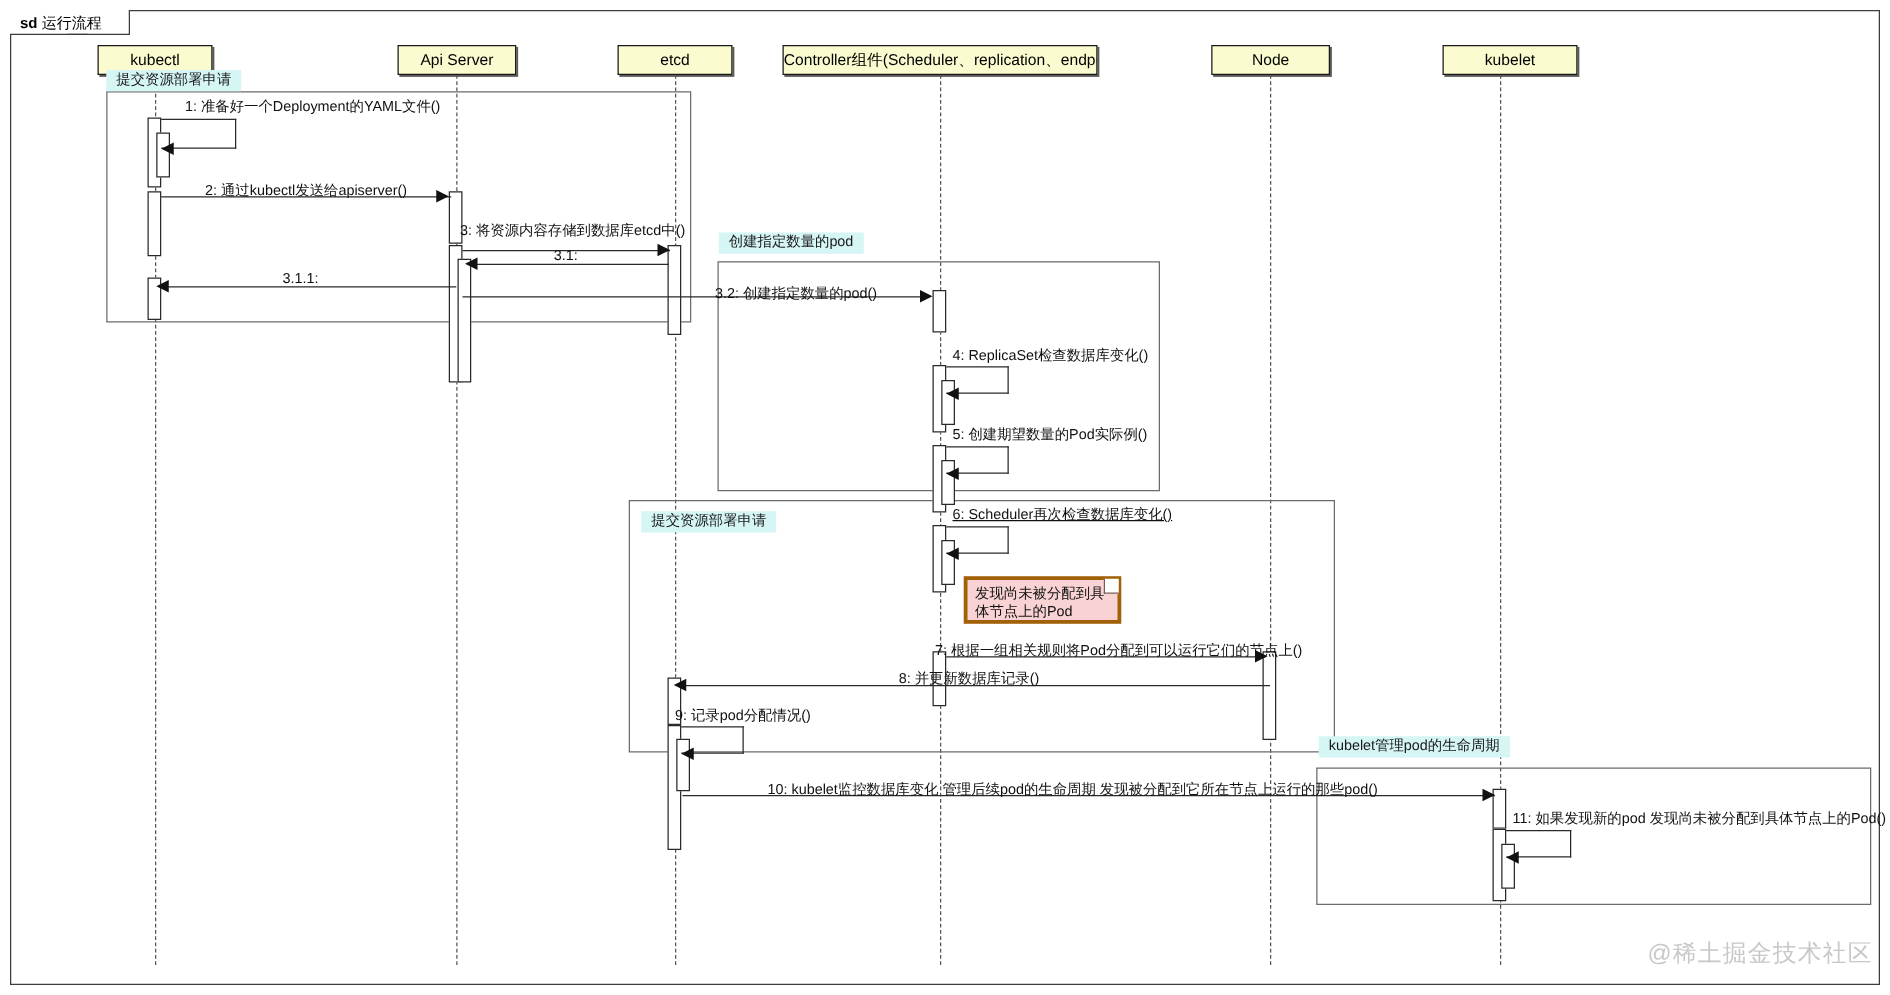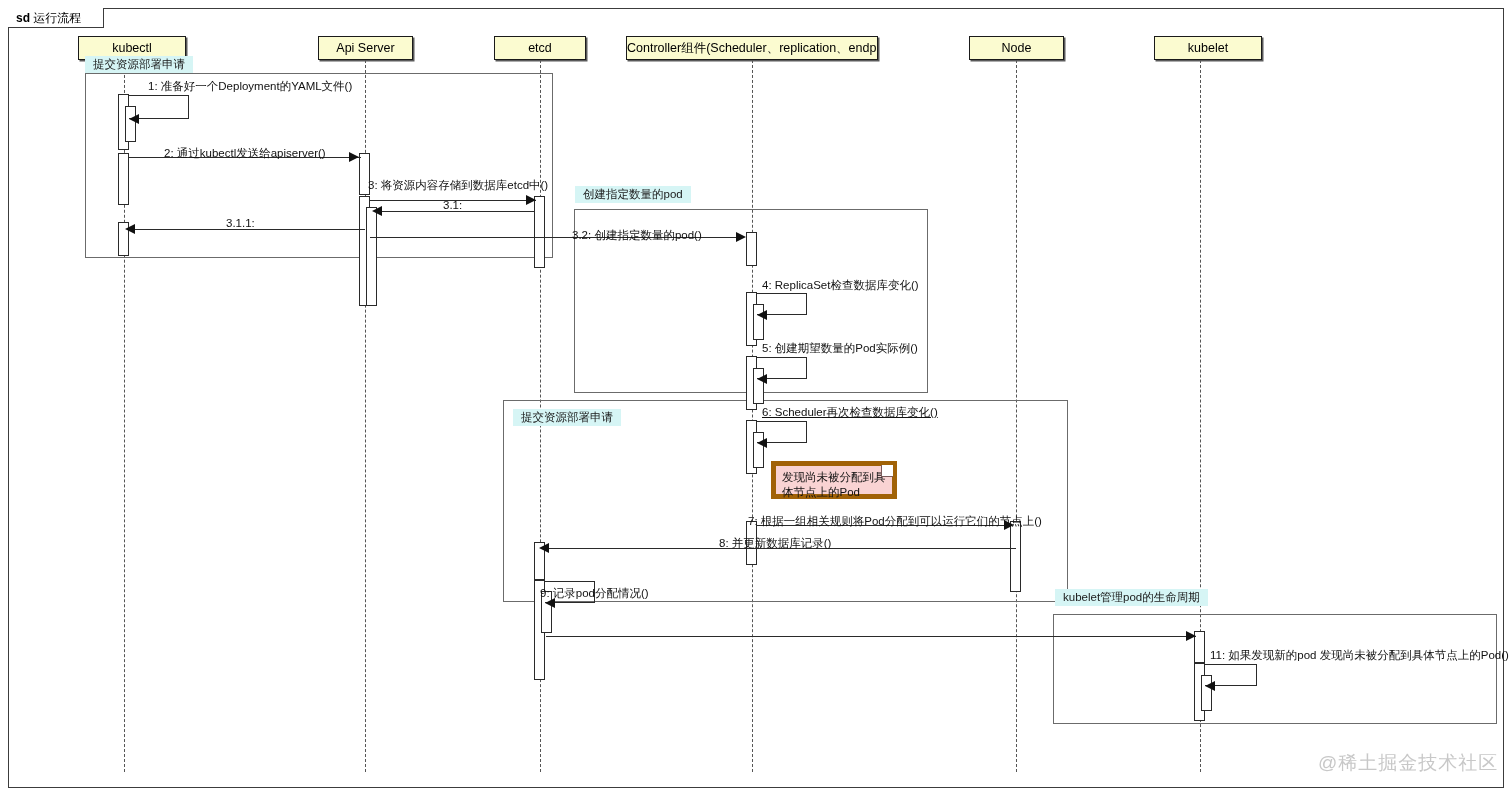--- a/index.html
+++ b/index.html
@@ -144,21 +144,21 @@
     border: 1px solid #2a2a2a;
     border-left: none;
     box-sizing: border-box;
     background: transparent;
   }
 
   
   .note {
     position: absolute;
     background: #f9d3d3;
-    border: 5px solid #a16207;
+    border: 3px solid #a16207;
     box-sizing: border-box;
     font-size: 11.5px;
     line-height: 15px;
     padding: 4px 6px;
     color: #111111;
   }
   .note-fold {
     position: absolute;
     right: -1px;
     top: -1px;
@@ -183,21 +183,21 @@
 
 <div id="canvas">
 
   <div class="sd-frame"></div>
   <div class="sd-tab">
     <span class="kw">sd</span>
     <span>运行流程</span>
   </div>
   <div class="sd-tab-corner"></div>
 
-  <div class="participant" style="left:78px;  top:36px; width:108px;"><span>kubectl</span></div>
+  <div class="participant" style="left:78px;  top:36px; width:92px;"><span>kubectl</span></div>
   <div class="participant" style="left:318px; top:36px; width:95px;"><span>Api Server</span></div>
   <div class="participant" style="left:494px; top:36px; width:92px;"><span>etcd</span></div>
   <div class="participant" style="left:626px; top:36px; width:252px;"><span>Controller组件(Scheduler、replication、endpoint)</span></div>
   <div class="participant" style="left:969px; top:36px; width:95px;"><span>Node</span></div>
   <div class="participant" style="left:1154px;top:36px; width:108px;"><span>kubelet</span></div>
 
   <div class="lifeline" style="left:124px;  top:60px; height:712px;"></div>
   <div class="lifeline" style="left:365px;  top:60px; height:712px;"></div>
   <div class="lifeline" style="left:540px;  top:60px; height:712px;"></div>
   <div class="lifeline" style="left:752px;  top:60px; height:712px;"></div>
@@ -289,24 +289,25 @@
   <div class="msg-line" style="left:757px; top:525px; width:255px;"></div>
   <div class="arrow-r" style="left:1004px; top:520px;"></div>
   <div class="msg-label" style="left:748px; top:514px;">7: 根据一组相关规则将Pod分配到可以运行它们的节点上()</div>
 
   <div class="msg-line" style="left:546px; top:548px; width:470px;"></div>
   <div class="arrow-l" style="left:539px; top:543px;"></div>
   <div class="msg-label" style="left:719px; top:536px;">8: 并更新数据库记录()</div>
 
   <div class="self-call" style="left:545px; top:581px; width:50px; height:22px;"></div>
   <div class="arrow-l" style="left:545px; top:598px;"></div>
-  <div class="msg-label" style="left:540px; top:566px;margin-top:20px;">9: 记录pod分配情况()</div>
+  <div class="msg-label" style="left:540px; top:566px;">9: 记录pod分配情况()</div>
 
   <div class="msg-line" style="left:546px; top:636px; width:650px;"></div>
   <div class="arrow-r" style="left:1186px; top:631px;"></div>
+  <div class="msg-label" style="left:614px; top:625px;">10: kubelet监控数据库变化 管理后续pod的生命周期 发现被分配到它所在节点上运行的那些pod()</div>
 
   <div class="self-call" style="left:1205px; top:664px; width:52px; height:22px;"></div>
   <div class="arrow-l" style="left:1205px; top:681px;"></div>
   <div class="msg-label" style="left:1210px; top:648px;">11: 如果发现新的pod 发现尚未被分配到具体节点上的Pod()</div>
 
   <div class="watermark" style="left:1318px; top:750px;">@稀土掘金技术社区</div>
 
 </div>
 
 </body></html>

